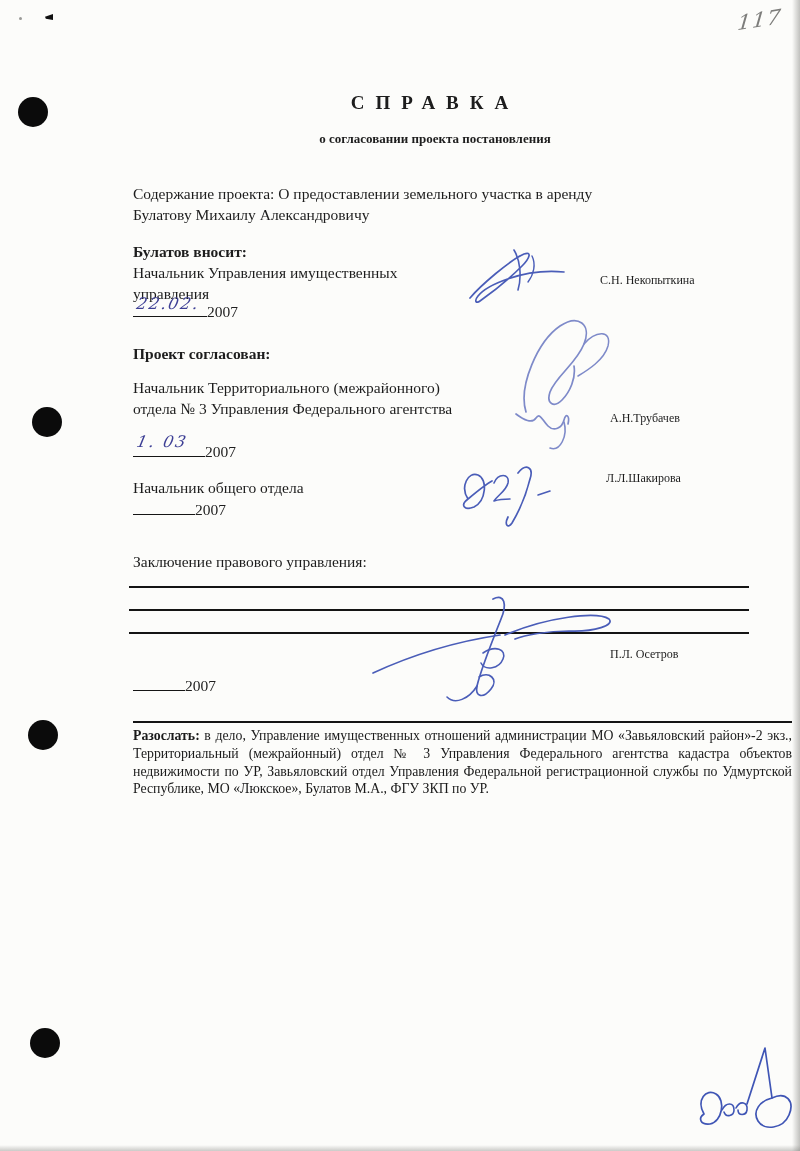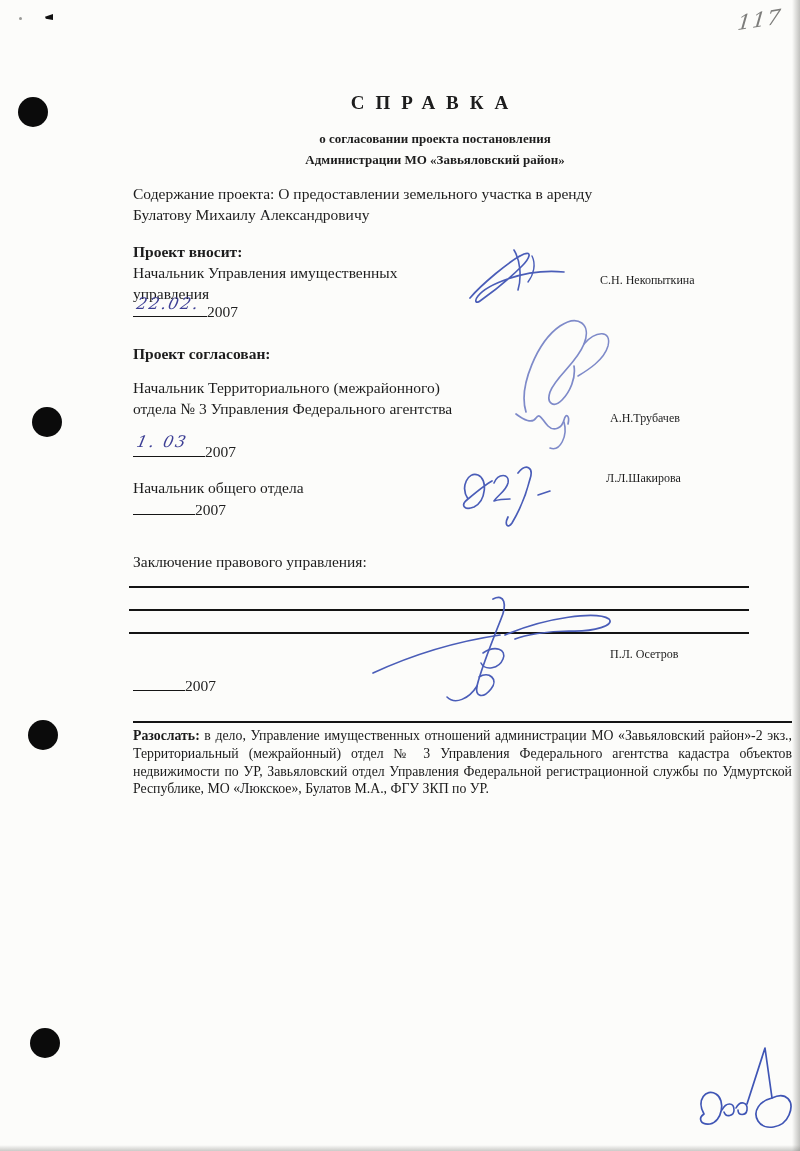--- a/index.html
+++ b/index.html
@@ -48,29 +48,28 @@
   <div class="corner-mark abs" style="left:45px;top:14px;"></div>
   <div class="hole" style="left:18px;top:97px;"></div>
   <div class="hole" style="left:32px;top:407px;"></div>
   <div class="hole" style="left:28px;top:720px;"></div>
   <div class="hole" style="left:30px;top:1028px;"></div>
   <div class="pagenum" style="left:738px;top:8px;">117</div>
 
   <div class="title-block">
     <div class="t1">СПРАВКА</div>
     <div class="t2">о согласовании проекта постановления</div>
-    <div class="t2">Администрации МО «Завьяловский район»</div>
   </div>
 
   <div class="abs txt" style="left:133px;top:183px;width:620px;">
     <div>Содержание проекта: О предоставлении земельного участка  в аренду</div>
     <div>Булатову Михаилу Александровичу</div>
   </div>
 
-  <div class="abs txt bold" style="left:133px;top:241px;">Проект вносит:</div>
+  <div class="abs txt bold" style="left:133px;top:241px;">Булатов вносит:</div>
   <div class="abs txt" style="left:133px;top:262px;width:340px;">
     <div>Начальник Управления имущественных</div>
     <div>управления</div>
   </div>
   <div class="abs txt" style="left:133px;top:300px;">
     <span class="blank" style="width:74px;"></span><span class="year">2007</span>
   </div>
   <div class="hand" style="left:137px;top:294px;font-size:16px;">22.02.</div>
   <svg class="sig abs" style="left:462px;top:246px;" width="112" height="64" viewBox="0 0 112 64">
     <path d="M8,52 C18,40 48,14 62,8 C70,5 68,12 60,20 C45,35 25,50 18,55 C14,58 12,55 16,50 C24,40 60,22 102,26" stroke="#4a5db8" stroke-width="1.7"></path>

